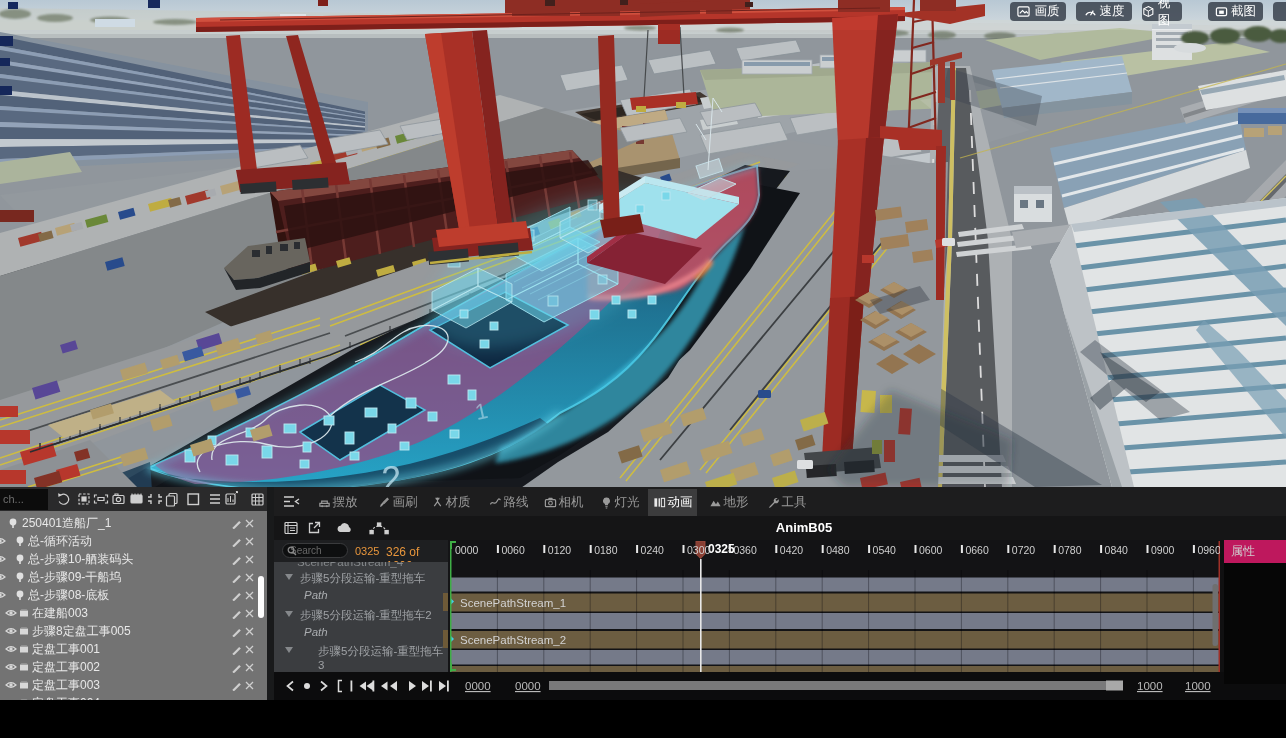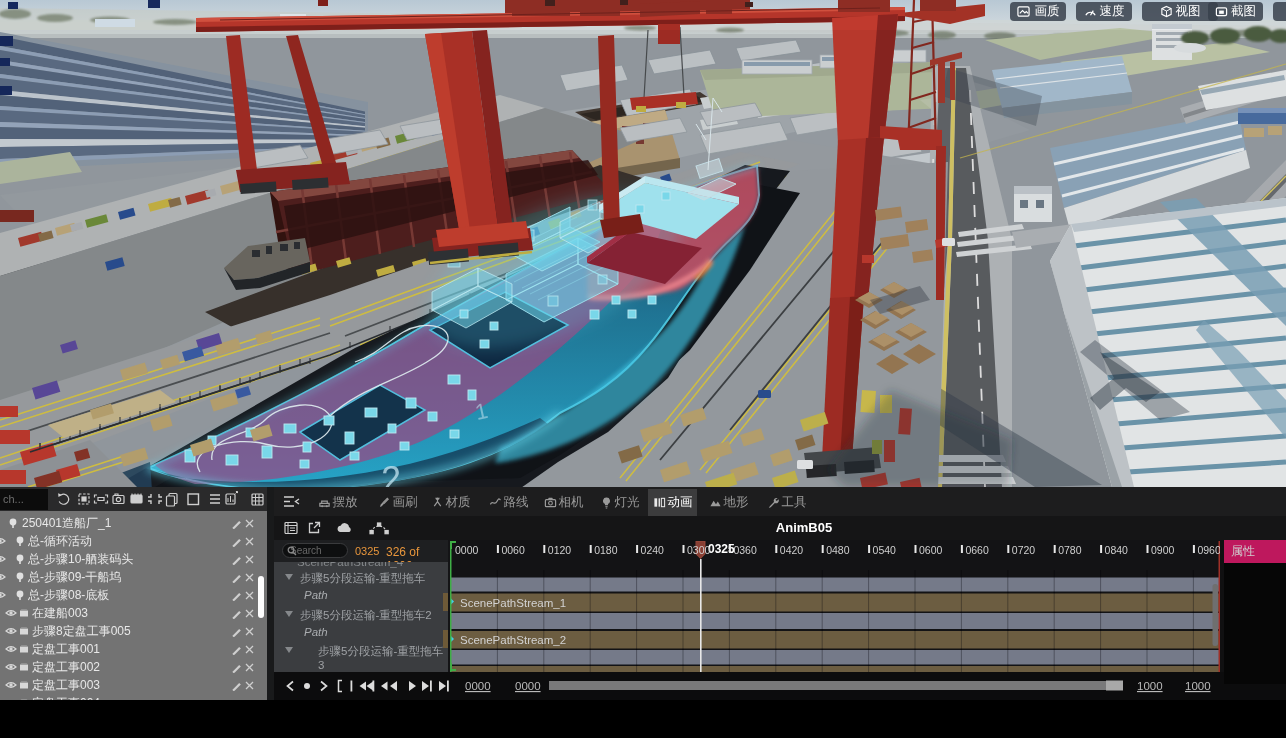--- a/index.html
+++ b/index.html
@@ -765,21 +765,21 @@
       </svg>
       <span>画质</span>
     </div>
 <div class="abs" style="left:1076px;top:2px;width:56px;height:19px;background:rgba(56,65,76,.85);border-radius:4px;color:#fff;font-size:12.5px;display:flex;align-items:center;justify-content:center;gap:3px">
       <svg width="13" height="13" viewBox="0 0 14 14">
         <path d="M2 11a5.5 5.5 0 0 1 10 0" fill="none" stroke="#fff" stroke-width="1.3"></path>
         <path d="M7 11L10 6" stroke="#fff" stroke-width="1.3"></path>
       </svg>
       <span>速度</span>
     </div>
-<div class="abs" style="left:1142px;top:2px;width:76px;height:19px;background:rgba(56,65,76,.85);border-radius:4px;color:#fff;font-size:12.5px;display:flex;align-items:center;justify-content:center;gap:3px">
+<div class="abs" style="left:1142px;top:2px;width:40px;height:19px;background:rgba(56,65,76,.85);border-radius:4px;color:#fff;font-size:12.5px;display:flex;align-items:center;justify-content:center;gap:3px">
       <svg width="13" height="13" viewBox="0 0 14 14">
         <path d="M7 1.5L12 4v6l-5 2.5L2 10V4z" fill="none" stroke="#fff" stroke-width="1.2"></path>
         <path d="M2 4l5 2.5L12 4M7 6.5V12" fill="none" stroke="#fff" stroke-width="1"></path>
       </svg>
       <span>视图</span>
     </div>
 <div class="abs" style="left:1208px;top:2px;width:55px;height:19px;background:rgba(56,65,76,.85);border-radius:4px;color:#fff;font-size:12.5px;display:flex;align-items:center;justify-content:center;gap:3px">
       <svg width="13" height="13" viewBox="0 0 14 14">
         <rect x="1.5" y="3" width="11" height="8.5" rx="1.5" fill="none" stroke="#fff" stroke-width="1.3"></rect>
         <rect x="4.5" y="6" width="5" height="3.5" fill="#fff"></rect>

